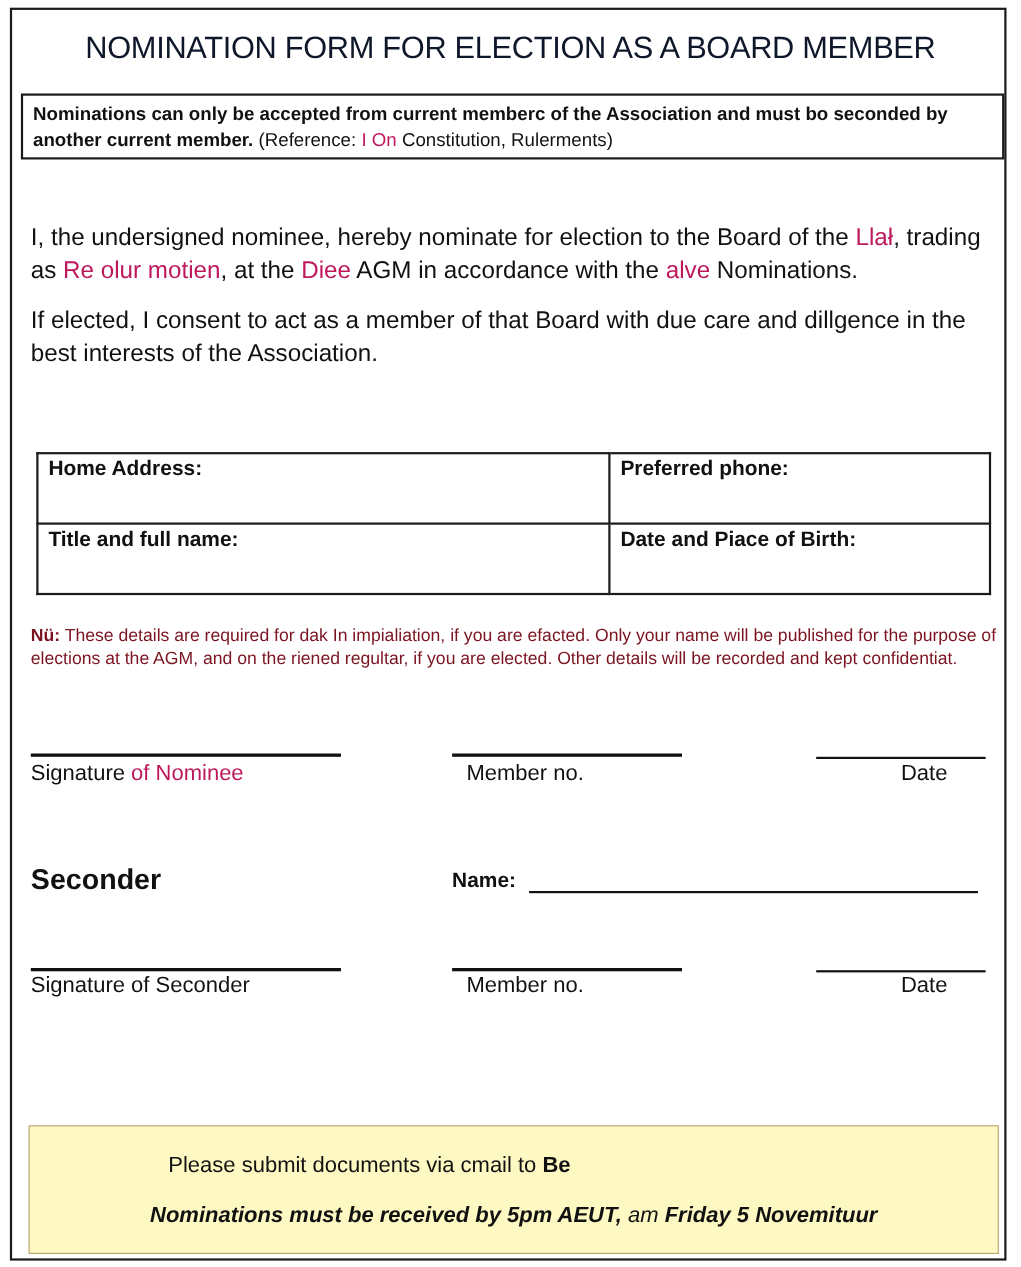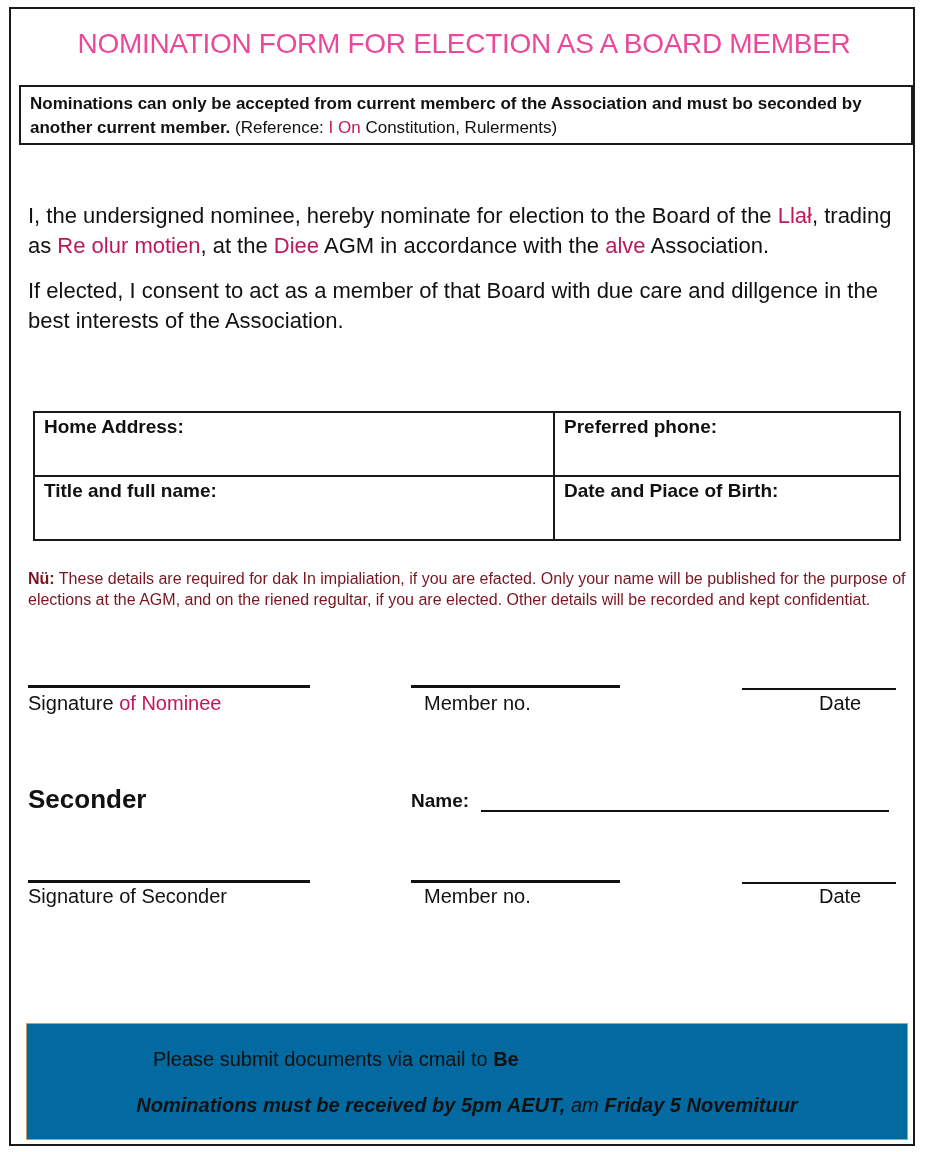--- a/index.html
+++ b/index.html
@@ -1,21 +1,21 @@
 <!DOCTYPE html>
 <html><head>
   <meta charset="utf-8">
   <style>
     html, body { margin: 0; padding: 0; background: #ffffff; }
     body { width: 928px; height: 1152px; position: relative; overflow: hidden;
       font-family: "Liberation Sans", sans-serif; color: #111; }
     .frame { position: absolute; left: 9px; top: 7px; width: 906px; height: 1139px;
       border: 2px solid #1a1a1a; box-sizing: border-box; }
     .title { position: absolute; left: 0; top: 28px; width: 928px; text-align: center;
-      font-size: 28px; letter-spacing: -0.3px; color: #ec4899; }
+      font-size: 28px; letter-spacing: -0.3px; color: #0f172a; }
     .notice { position: absolute; left: 19px; top: 85px; width: 894px; height: 60px;
       border: 2px solid #1a1a1a; box-sizing: border-box; padding: 5px 9px; font-size: 17px;
       line-height: 24px; }
     .notice b { font-weight: bold; }
     .para { position: absolute; left: 28px; font-size: 22px; line-height: 30px; width: 880px; }
     .p1 { top: 185px; margin-top: 16px; }
     .p2 { top: 276px; }
     .blur { filter: blur(0.6px); color: #be185d; }
     table.details { position: absolute; left: 33px; top: 411px; width: 868px; height: 122px;
       border-collapse: collapse; }
@@ -24,41 +24,41 @@
     table.details td.left { width: 500px; }
     .note { position: absolute; left: 28px; top: 556px; width: 880px; font-size: 16px;
       line-height: 21px; color: #7a1420; margin-top: 12px; }
     .note b { font-weight: bold; }
     .line { position: absolute; height: 3px; background: #111; }
     .line.thin { height: 2px; }
     .label { position: absolute; font-size: 20px; color: #111; }
     .seconder { position: absolute; left: 28px; top: 784px; font-size: 26px; font-weight: bold; }
     .name-label { position: absolute; left: 411px; top: 790px; font-size: 19px; font-weight: bold; }
     .footer { position: absolute; left: 26px; top: 1023px; width: 882px; height: 117px;
-      background: #0369a1; border: 1.5px solid #b8a070; box-sizing: border-box; }
+      background: #fef9c3; border: 1.5px solid #b8a070; box-sizing: border-box; }
     .footer .f1 { position: absolute; left: 126px; top: 24px; font-size: 20px; }
     .footer .f1 b { font-weight: bold; }
     .footer .f2 { position: absolute; left: 0; width: 100%; top: 70px; text-align: center;
       font-size: 20px; font-weight: bold; font-style: italic; }
     .footer .f2 .normal { font-weight: normal; }
   </style>
 </head>
 <body>
 
 <div class="frame"></div>
 
 <div class="title">NOMINATION FORM FOR ELECTION AS A BOARD MEMBER</div>
 
 <div class="notice">
   <b>Nominations can only be accepted from current memberc of the Association and must bo seconded by another current member.</b><span> (Reference: </span><span class="blur">I On</span><span> Constitution, Rulerments)</span>
 </div>
 
 <div class="para p1">
   <span>I, the undersigned nominee, hereby nominate for election to the Board of the </span><span class="blur">Llał</span><span>, trading</span><br>
-  <span>as </span><span class="blur">Re olur motien</span><span>, at the </span><span class="blur">Diee</span><span> AGM in accordance with the </span><span class="blur">alve</span><span> Association.</span>
+  <span>as </span><span class="blur">Re olur motien</span><span>, at the </span><span class="blur">Diee</span><span> AGM in accordance with the </span><span class="blur">alve</span><span> Nominations.</span>
 </div>
 
 <div class="para p2">If elected, I consent to act as a member of that Board with due care and dillgence in the best interests of the Association.</div>
 
 <table class="details">
   <tbody>
       <tr>
     <td class="left">Home Address:</td>
     <td>Preferred phone:</td>
   </tr>

